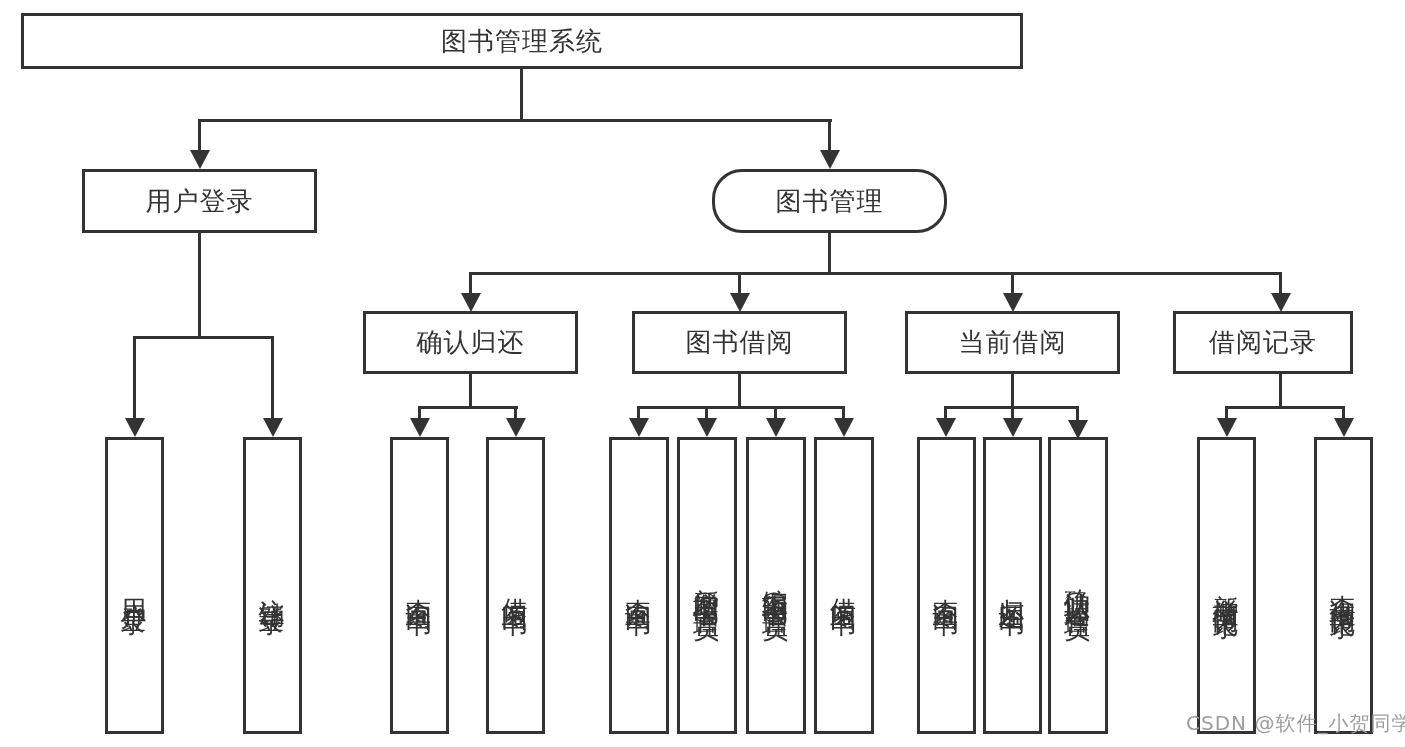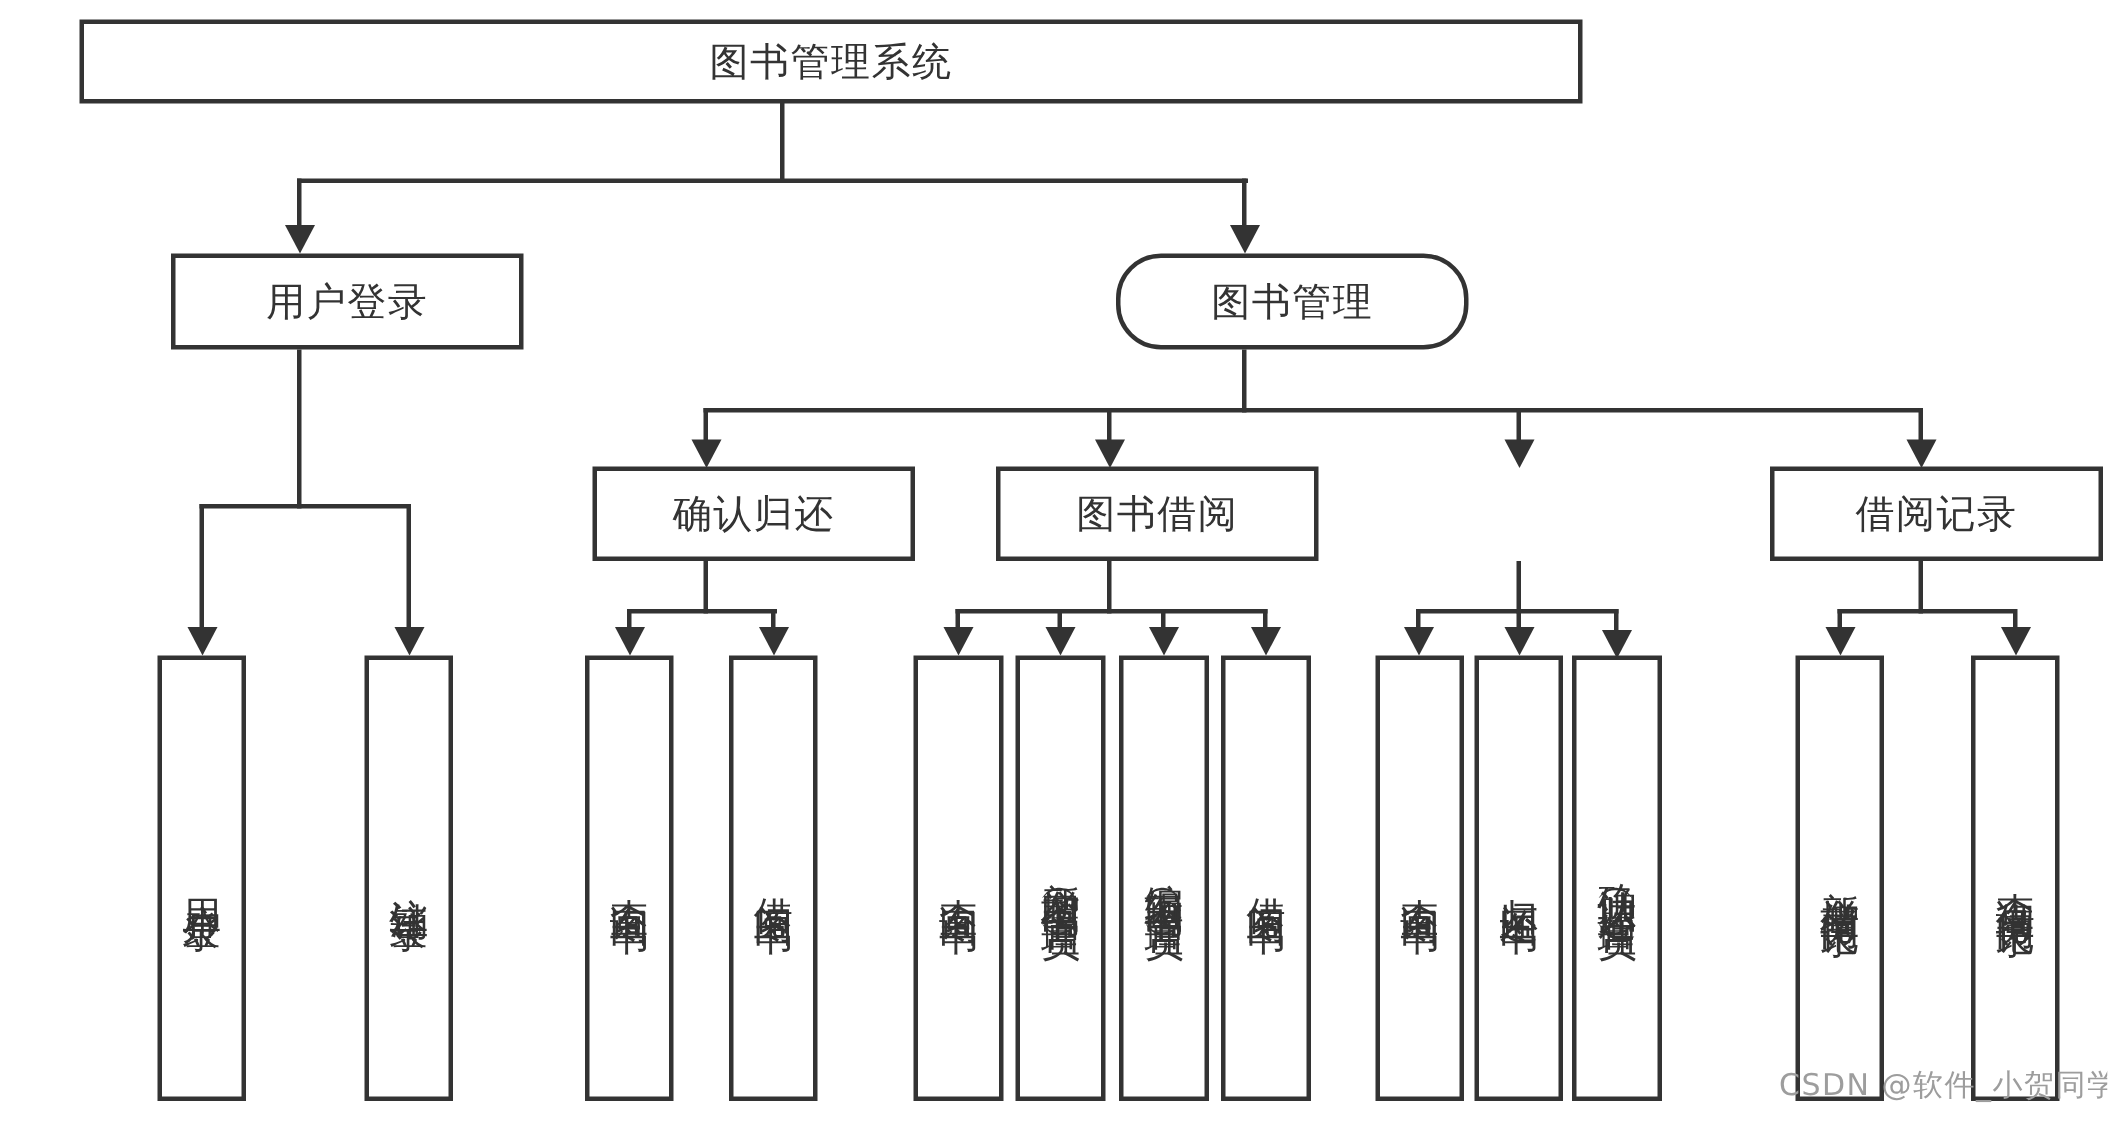--- a/index.html
+++ b/index.html
@@ -20,21 +20,20 @@
   
   .node{
     position:absolute;
     box-sizing:border-box;
     background:var(--bg);
     border:3px solid var(--stroke);
     display:flex;align-items:center;justify-content:center;
     font-size:26px;
     letter-spacing:1px;
     white-space:nowrap;
-    margin-left:32px;
   }
   .vnode{
     position:absolute;
     box-sizing:border-box;
     background:var(--bg);
     border:3px solid var(--stroke);
     display:flex;align-items:center;justify-content:center;
     font-size:26px;
     writing-mode:vertical-rl;
     text-orientation:mixed;
@@ -61,41 +60,42 @@
     white-space:nowrap;
   }
 
   
   .n-root{left:21px;top:13px;width:1002px;height:56px;}
   .n-l2-a{left:82px;top:169px;width:235px;height:64px;}
   .n-l2-b{left:712px;top:169px;width:235px;height:64px;border-radius:30px;}
   .n-g0{left:363px;top:311px;width:215px;height:63px;}
   .n-g1{left:632px;top:311px;width:215px;height:63px;}
   .n-g2{left:905px;top:311px;width:215px;height:63px;}
-  .n-g3{left:1148px;top:311px;width:222px;height:63px;text-align:right;}
+  .n-g3{left:1173px;top:311px;width:180px;height:63px;text-align:right;}
   .lf{top:437px;height:297px;width:59px;}
   .n-ul0{left:105px;} .n-ul1{left:243px;}
   .n-g0l0{left:390px;} .n-g0l1{left:486px;}
   .n-g1l0{left:609px;width:60px;} .n-g1l1{left:677px;width:60px;}
   .n-g1l2{left:746px;width:60px;} .n-g1l3{left:814px;width:60px;}
   .n-g2l0{left:917px;} .n-g2l1{left:983px;} .n-g2l2{left:1048px;width:60px;}
   .n-g3l0{left:1197px;} .n-g3l1{left:1314px;}
 </style>
 </head>
 <body>
 
 <div id="stage">
 
   <div class="node n-root">图书管理系统</div>
 
   <div class="node n-l2-a">用户登录</div>
   <div class="node n-l2-b">图书管理</div>
 
   <div class="node n-g0">确认归还</div>
   <div class="node n-g1">图书借阅</div>
+  <div class="node n-g2">当前借阅</div>
   <div class="node n-g3">借阅记录</div>
 
   <div class="vnode lf n-ul0">用户登录</div>
   <div class="vnode lf n-ul1">注销登录</div>
 
   <div class="vnode lf n-g0l0">查询图书</div>
   <div class="vnode lf n-g0l1">借阅图书</div>
 
   <div class="vnode lf n-g1l0">查询图书</div>
   <div class="vnode lf n-g1l1">新增图书（管理员）</div>

